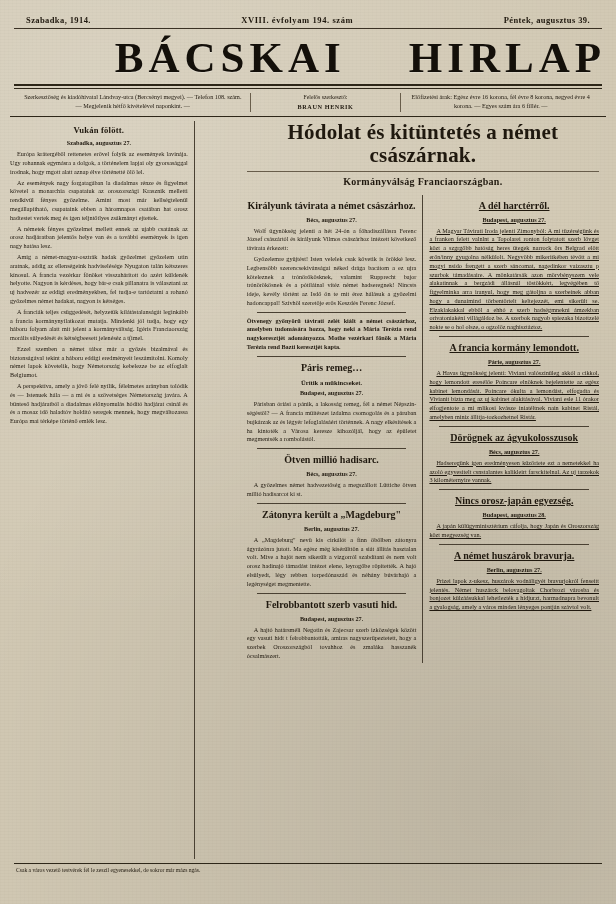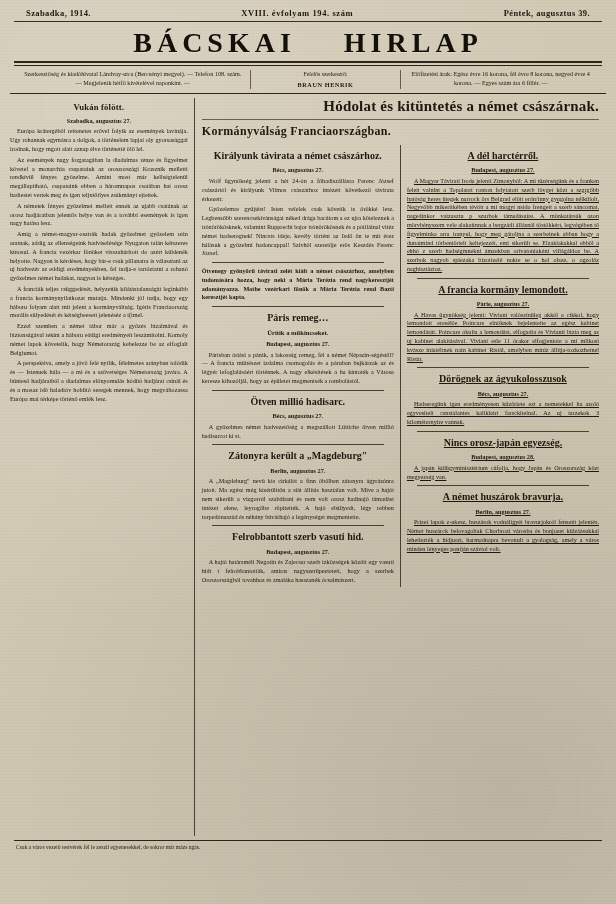--- a/index.html
+++ b/index.html
@@ -27,28 +27,28 @@
       repeating-linear-gradient(90deg, rgba(0,0,0,0.02) 0px, rgba(0,0,0,0.02) 1px, rgba(255,255,255,0) 1px, rgba(255,255,255,0) 4px);
     pointer-events:none;
     opacity:.55;
   }
   
   .topline{
     display:flex;justify-content:space-between;align-items:baseline;
     font-size:8.5px;letter-spacing:.4px;padding:0 16px 2px 16px;
     font-weight:bold;
   }
-  .topline .mid{letter-spacing:.6px;}
+  .topline .mid{letter-spacing:.6px;margin-top:7px;}
   .rule{border-top:1px solid #3a3124;margin:1px 4px 0 4px;}
   .rule.thin{border-top:1px solid #6a5f4c;margin-top:1px;}
   .masthead{
-    text-align:center;
+    text-align:right;
     font-family:"Liberation Serif", serif;
     font-weight:bold;
-    font-size:28px;
+    font-size:43px;
     letter-spacing:5px;
     line-height:1.05;
     margin:6px 0 4px 0;
     color:#14100a;
     text-shadow:0 1px 0 rgba(255,255,255,.25);
   }
   .masthead span{display:inline-block;}
   .headrule{border-top:2px solid #2e2719;margin:2px 4px;}
   .headrule2{border-top:1px solid #2e2719;margin:2px 4px 0 4px;}
   .impressum{
@@ -60,42 +60,43 @@
   }
   .impressum .col{padding:0 6px;}
   .impressum .c1{flex:0 0 40%;text-align:center;}
   .impressum .c2{flex:0 0 26%;text-align:center;border-left:1px solid #6a5f4c;border-right:1px solid #6a5f4c;}
   .impressum .c3{flex:1;text-align:center;}
   
   .body{
     display:flex;
     margin-top:4px;
     height:738px;
+    gap:45px;
   }
   .col{
     box-sizing:border-box;
     font-size:6.2px;
     line-height:1.42;
     text-align:justify;
     hyphens:auto;
   }
   .colL{flex:0 0 31%;padding-right:6px;border-right:1px solid #4a4133;}
   .colMid{flex:1;padding:0 7px;}
   .colMidInner{display:flex;}
   .mc{flex:1;box-sizing:border-box;}
   .mc1{padding-right:6px;border-right:1px solid #4a4133;}
   .mc2{padding-left:6px;text-decoration:underline;}
   h2.art{
     font-size:8.6px;text-align:center;font-weight:bold;margin:3px 0 3px 0;letter-spacing:.2px;
   }
   h1.lead{
-    font-size:15px;text-align:right;font-weight:bold;margin:0 0 4px 0;letter-spacing:.2px;line-height:1.1;
+    font-size:21px;text-align:center;font-weight:bold;margin:0 0 4px 0;letter-spacing:.2px;line-height:1.1;
   }
   h2.lead2{
-    font-size:12px;text-align:left;font-weight:bold;margin:3px 0 5px 0;letter-spacing:.3px;
+    font-size:10px;text-align:center;font-weight:bold;margin:3px 0 5px 0;letter-spacing:.3px;
   }
   h3.sub{
     font-size:10px;text-align:center;font-weight:bold;margin:4px 0 3px 0;
   }
   .dateline{font-weight:bold;text-align:center;font-size:6.2px;margin:2px 0;}
   p{margin:0 0 2px 0;text-indent:7px;}
   p.noind{text-indent:0;}
   .sep{border-top:1px solid #4a4133;margin:4px 10px;}
   .center{text-align:center;}
   .small{font-size:5.8px;}

